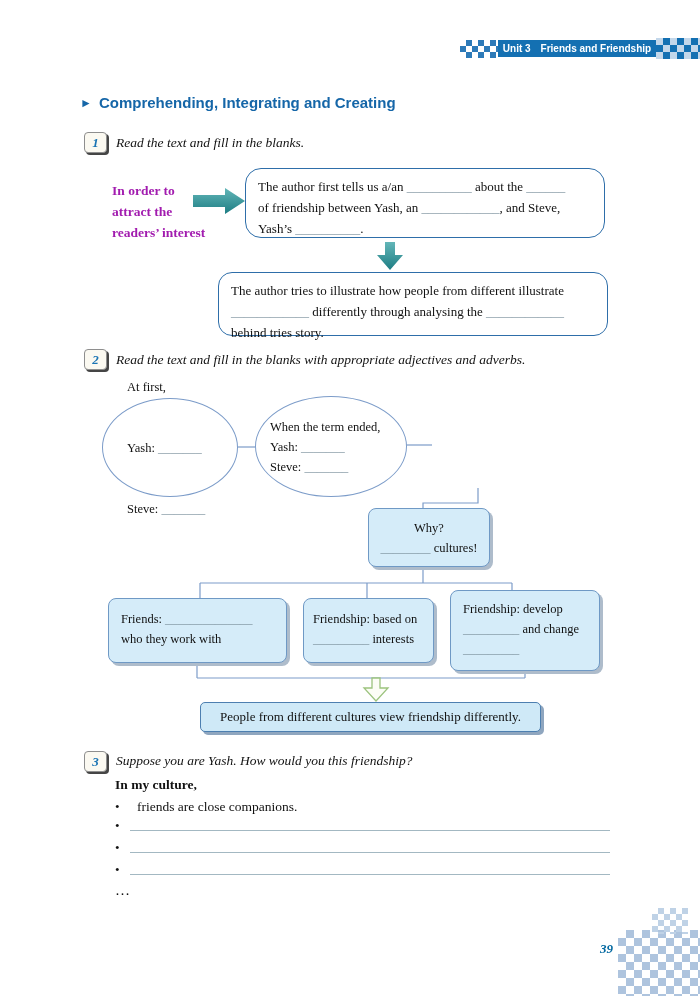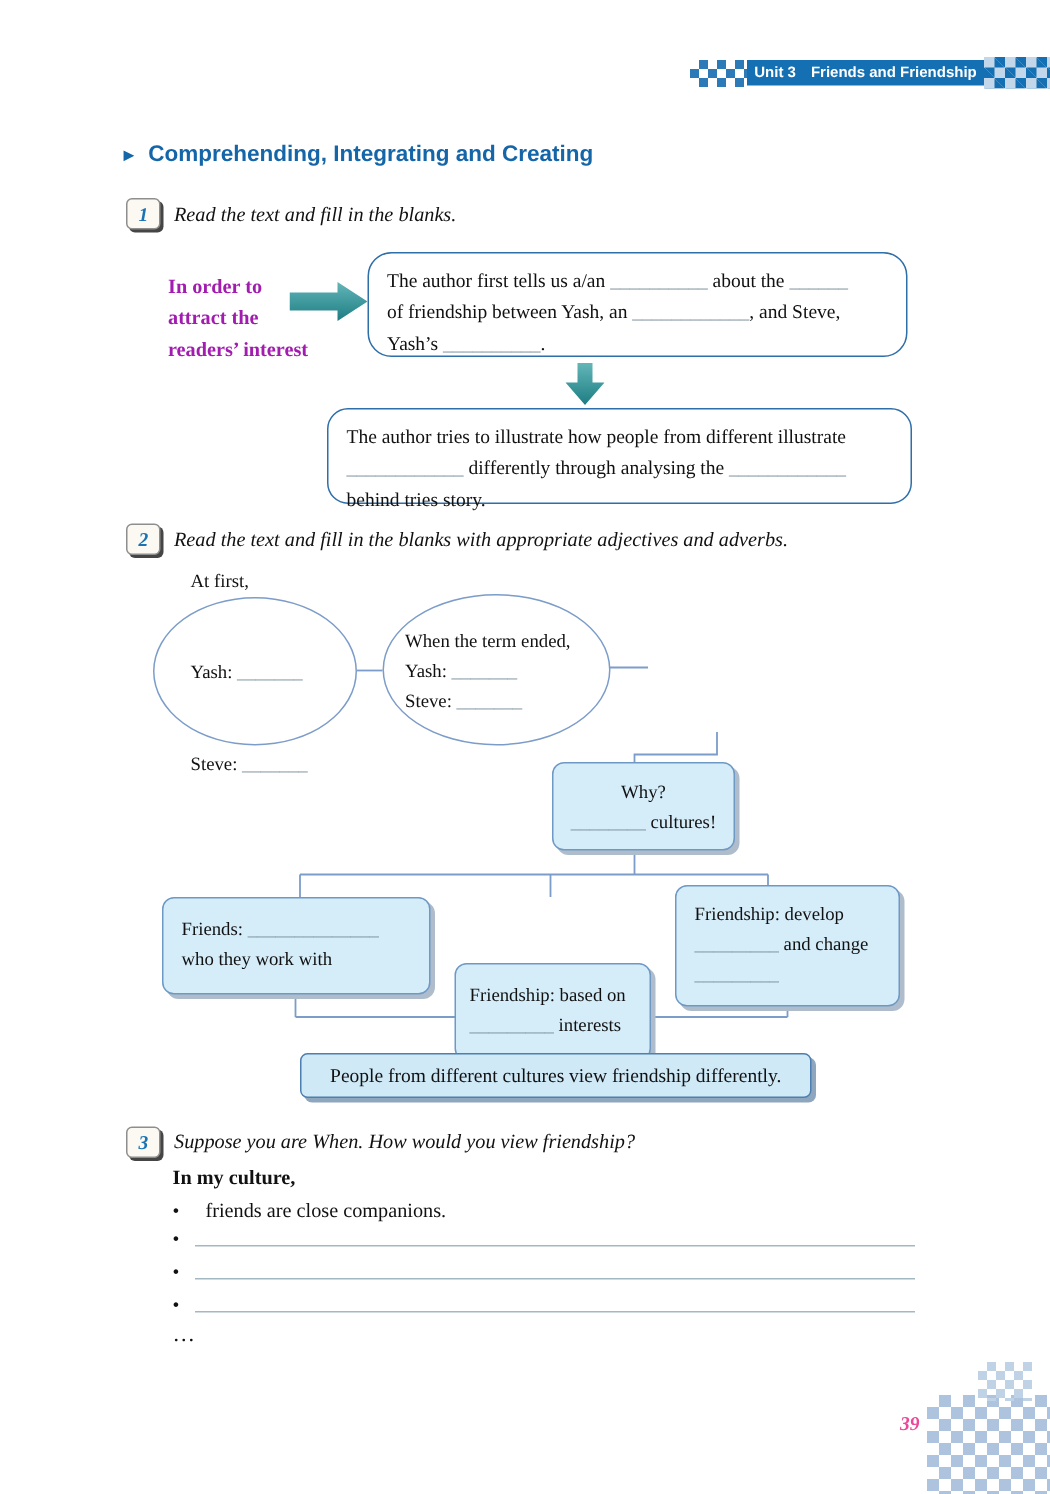--- a/index.html
+++ b/index.html
@@ -45,35 +45,35 @@
   .ellipse{position:absolute;border:1.2px solid #7c9cc9;border-radius:50%;background:#fff;
            display:flex;flex-direction:column;justify-content:center;font-size:12.5px;line-height:20px;color:#111;}
   .ellipse .line{white-space:nowrap;}
   .e1{left:102px;top:398px;width:136px;height:99px;padding-left:24px;box-sizing:border-box;gap:41px;}
   .e2{left:255px;top:396px;width:152px;height:101px;padding-left:14px;box-sizing:border-box;}
   .e3{left:432px;top:400px;width:103px;height:90px;padding-left:15px;box-sizing:border-box;}
   .bluebox{position:absolute;background:#d5ecf9;border:1.2px solid #6f99c5;border-radius:8px;
            box-shadow:3px 3px 0 #aebccb;font-size:12.5px;line-height:20px;color:#111;box-sizing:border-box;}
   .whybox{left:368px;top:508px;width:122px;height:59px;text-align:center;padding-top:9px;}
   .bx1{left:108px;top:598px;width:179px;height:65px;padding:10px 12px;}
-  .bx2{left:303px;top:598px;width:131px;height:65px;padding:10px 9px;margin-top:44px;}
+  .bx2{left:303px;top:598px;width:131px;height:65px;padding:10px 9px;}
   .bx3{left:450px;top:590px;width:150px;height:81px;padding:8px 12px;}
   .bluebox .line{white-space:nowrap;}
   .conclusion{left:200px;top:702px;width:341px;height:30px;border-radius:5px;border:1.3px solid #4d7fb0;
               box-shadow:3px 3px 0 #8fa6bf;background:#cfe9f7;display:flex;align-items:center;justify-content:center;
               font-size:13px;}
 
   
   .ex3-text{position:absolute;font-size:13.5px;color:#111;white-space:nowrap;}
   .bold{font-weight:bold;}
   .bullet-dot{position:absolute;font-size:13px;color:#111;}
   .ans-line{position:absolute;left:130px;width:480px;height:0;border-bottom:1.6px solid #a3b8c2;}
 
   
-  .pagenum{position:absolute;left:600px;top:941px;font-weight:bold;font-style:italic;font-size:13px;color:#ec4899;}
+  .pagenum{position:absolute;left:600px;top:941px;font-weight:bold;font-style:italic;font-size:13px;color:#0369a1;}
 
   .blank{color:#7e939f;}
 </style>
 </head>
 <body>
 
 <div id="page">
 
   <div class="checker chk-left"></div>
   <div class="band">
@@ -177,21 +177,21 @@
     <div class="line blanks"><span class="blank">_________</span></div>
   </div>
 
   <div class="bluebox conclusion">
     <span>People from different cultures view friendship differently.</span>
   </div>
 
   <div class="badge" style="left:84px;top:751px;">
     <span>3</span>
   </div>
-  <div class="instr" style="left:116px;top:753px;">Suppose you are When. How would you view friendship?</div>
+  <div class="instr" style="left:116px;top:753px;">Suppose you are Yash. How would you this friendship?</div>
 
   <div class="ex3-text bold" style="left:115px;top:777px;">In my culture,</div>
 
   <span class="bullet-dot" style="left:115px;top:799px;">•</span>
   <div class="ex3-text" style="left:137px;top:799px;">friends are close companions.</div>
 
   <span class="bullet-dot" style="left:115px;top:818px;">•</span>
   <div class="ans-line" style="top:830px;"></div>
 
   <span class="bullet-dot" style="left:115px;top:840px;">•</span>

